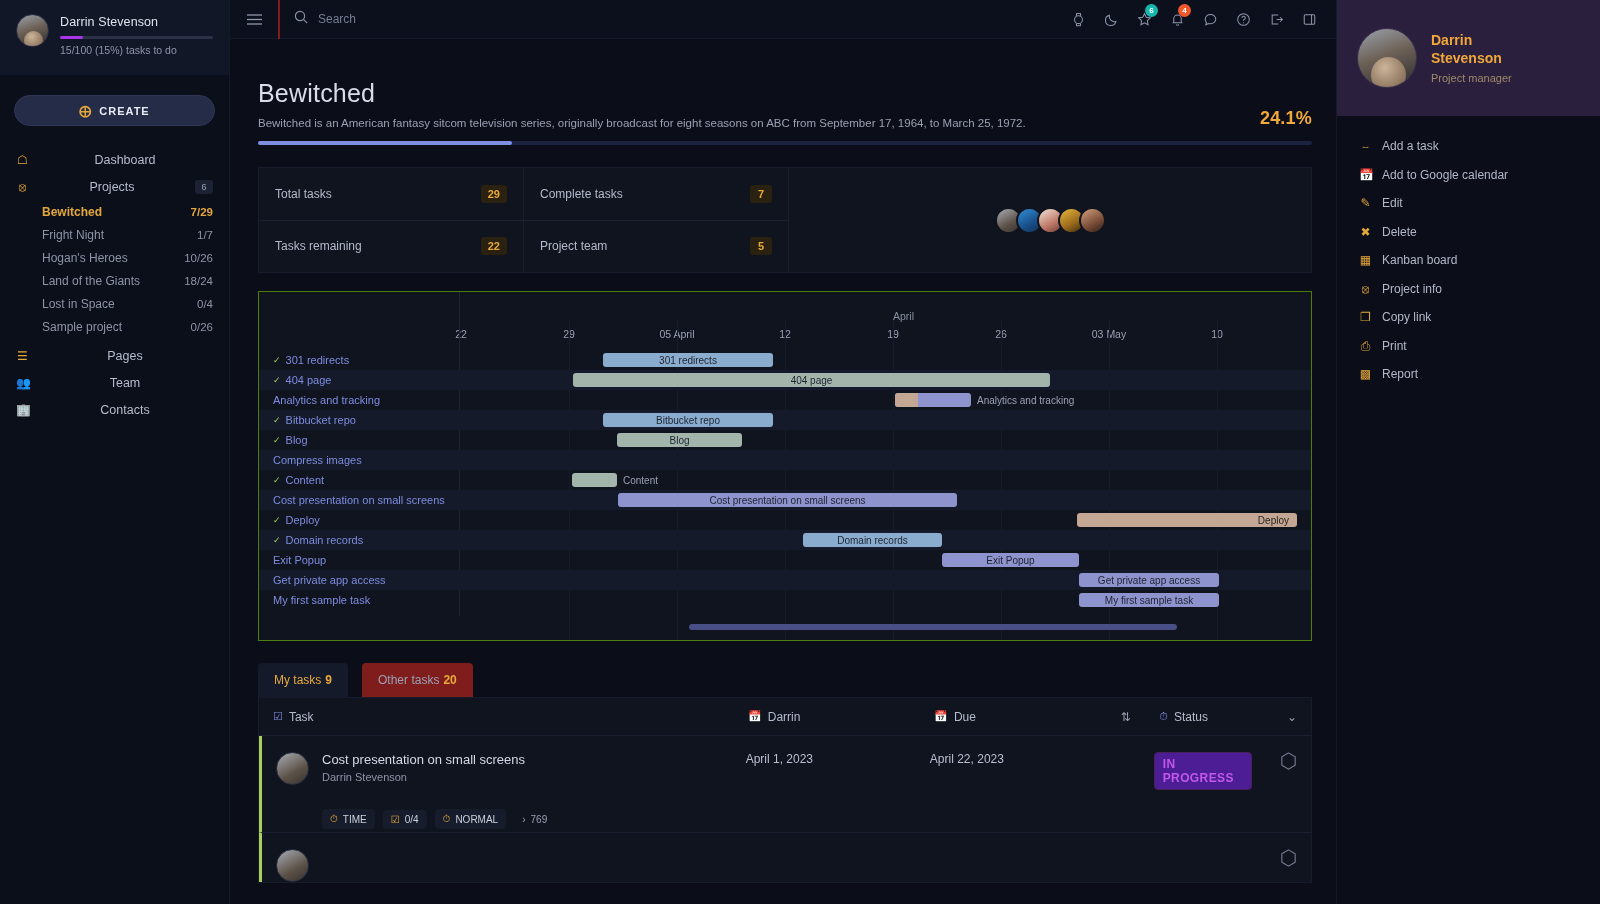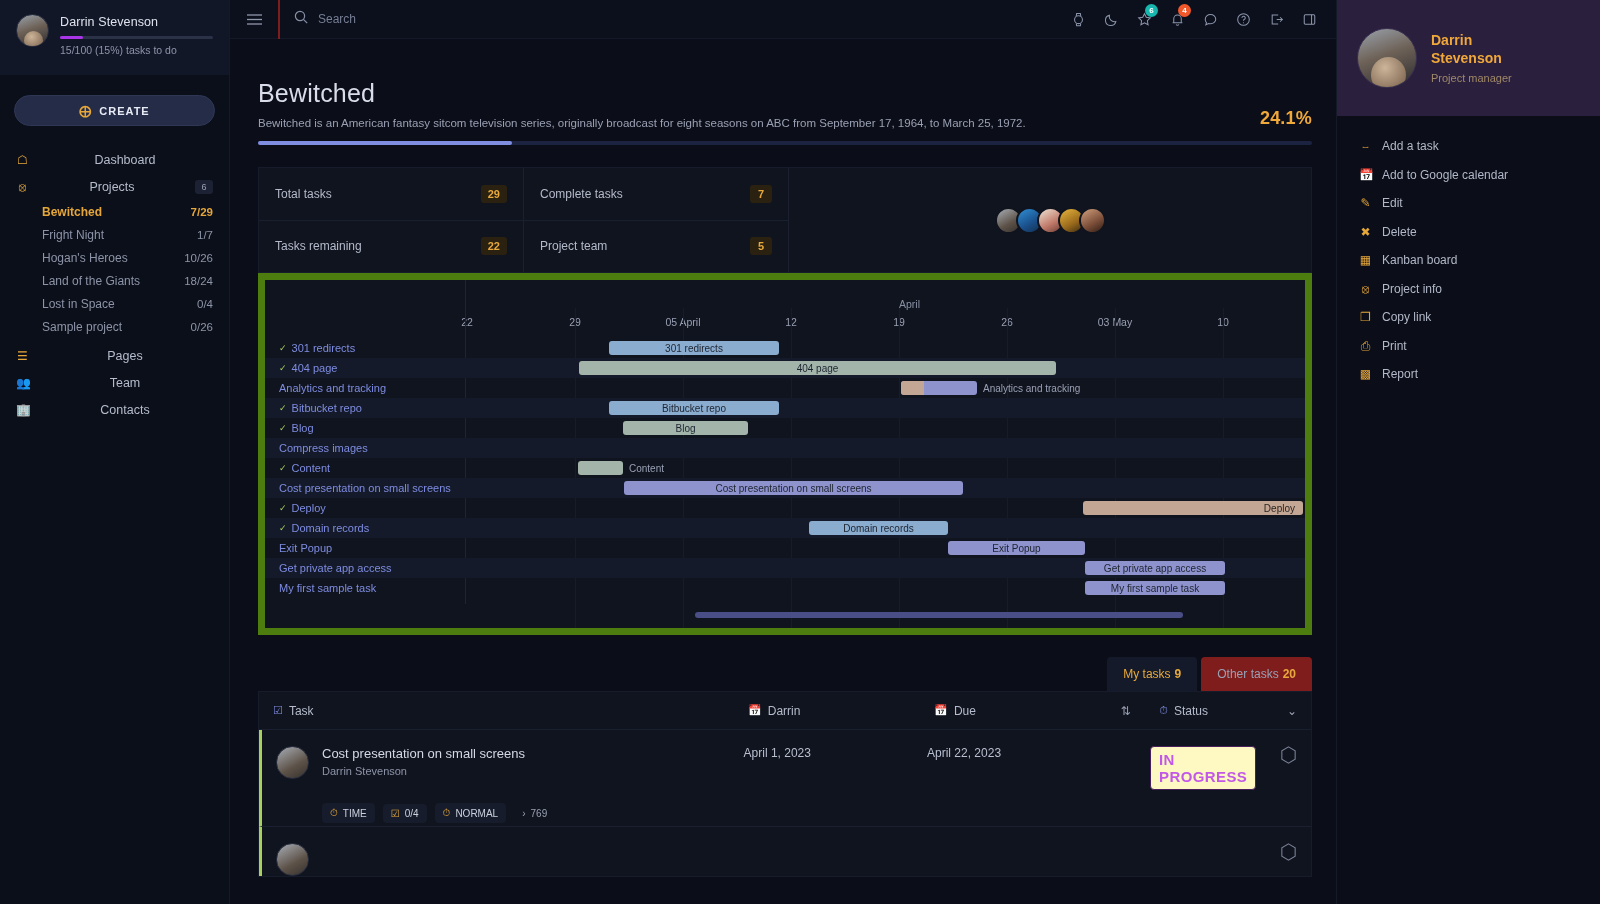--- a/index.html
+++ b/index.html
@@ -129,21 +129,21 @@
   .team-box { flex: 1; display: flex; align-items: center; justify-content: center; gap: -6px; }
   .av { width: 27px; height: 27px; border-radius: 50%; margin-left: -6px; border: 2px solid #10141f; overflow:hidden; }
   .av:first-child{ margin-left:0; }
   .av1 { background: linear-gradient(150deg,#a9aeb6,#5d5248 60%,#35312e); }
   .av2 { background: linear-gradient(150deg,#2f8fd6,#1a4f8a 60%,#123050); }
   .av3 { background: linear-gradient(150deg,#f0e4d4,#c07a6a 60%,#6c3c34); }
   .av4 { background: linear-gradient(150deg,#e8b63c,#9a6a1c 60%,#3a2b10); }
   .av5 { background: linear-gradient(150deg,#d2a07e,#7a4d38 60%,#2c1c14); }
 
   
-  .gantt-wrap { background: #10141f; border: 7px solid #4d7c0f; }
+  .gantt-wrap { margin-top: 18px; background: #10141f; border: 1px solid #4d7c0f; }
   .gantt-ctrl { height: 30px; display: flex; align-items: center; justify-content: flex-end; gap: 0px; padding-right: 12px; background:#0b0e18; }
   .gctl {
     font-size: 10.5px; font-weight: bold; letter-spacing: .7px; color: #e09a2e;
     padding: 5px 10px; cursor: pointer;
   }
   .gctl.active { background: #171d2e; color: #8fb7e8; }
   .gctl.ic { color: #e09a2e; display:flex; align-items:center; }
   .gctl.dim { color: #3a4154; }
 
   .gantt { position: relative; height: 348px; background: #10141f; overflow: hidden; }
@@ -175,21 +175,21 @@
   .g-outside { position: absolute; height: 20px; top:0; display:flex; align-items:center; font-size: 10px; color: #9aa0b4; white-space: nowrap; }
   .g-bar.split { padding: 0; }
   .g-bar .seg-tan { position:absolute; left:0; top:0; bottom:0; width:30%; background:#c4a694; }
   .g-scroll {
     position: absolute; bottom: 10px; left: 430px; width: 488px; height: 6px;
     border-radius: 3px; background: #4a4e86; cursor: pointer;
   }
 
   
   .tasks { margin-top: 22px; }
-  .tabs { display: flex; gap: 4px; justify-content: flex-end; }
+  .tabs { display: flex; gap: 14px; }
   .tab {
     padding: 10px 16px; font-size: 12px; color: #9aa0b4; cursor: pointer;
     background: transparent; border-radius: 4px 4px 0 0;
   }
   .tab.active { background: #141a29; color: #e8a93c; }
   .tab .n { font-weight: bold; margin-left: 4px; }
   .tab.active .n { color: #e8a93c; }
   .tab .n.amber { color: #e8a93c; }
 
   .ttable { background: #10141f; border: 1px solid #161c2b; }
@@ -213,22 +213,22 @@
   .tag {
     background: #161c2b; border-radius: 4px; padding: 4px 8px; font-size: 10px;
     color: #cbd0de; display: flex; align-items: center; gap: 5px;
   }
   .tag .ic { color: #e8a93c; font-size: 10px; }
   .tag.plain { background: transparent; color: #9aa0b4; }
   .t-date { width: 190px; font-size: 12px; color: #b9bfd0; }
   .t-gap { width: 40px; }
   .t-status { width: 130px; }
   .pill {
-    display: inline-block; background: #fef9c3; color: #c258e8; border: 1px solid #4a1f5e;
-    font-size: 15px; font-weight: bold; letter-spacing: .4px; border-radius: 4px; padding: 4px 8px;
+    display: inline-block; background: #4c1d95; color: #c258e8; border: 1px solid #4a1f5e;
+    font-size: 12px; font-weight: bold; letter-spacing: .4px; border-radius: 4px; padding: 4px 8px;
   }
   .t-end { flex: 1; display: flex; justify-content: flex-end; padding-right: 22px; }
   .hexbtn { color: #7b8298; }
   .trow2 { border-top: 1px solid #1a2030; }
 
   
   .rightpanel {
     width: 264px; flex: 0 0 264px; background: #0b0e18;
     border-left: 1px solid #151a28; display: flex; flex-direction: column;
   }

